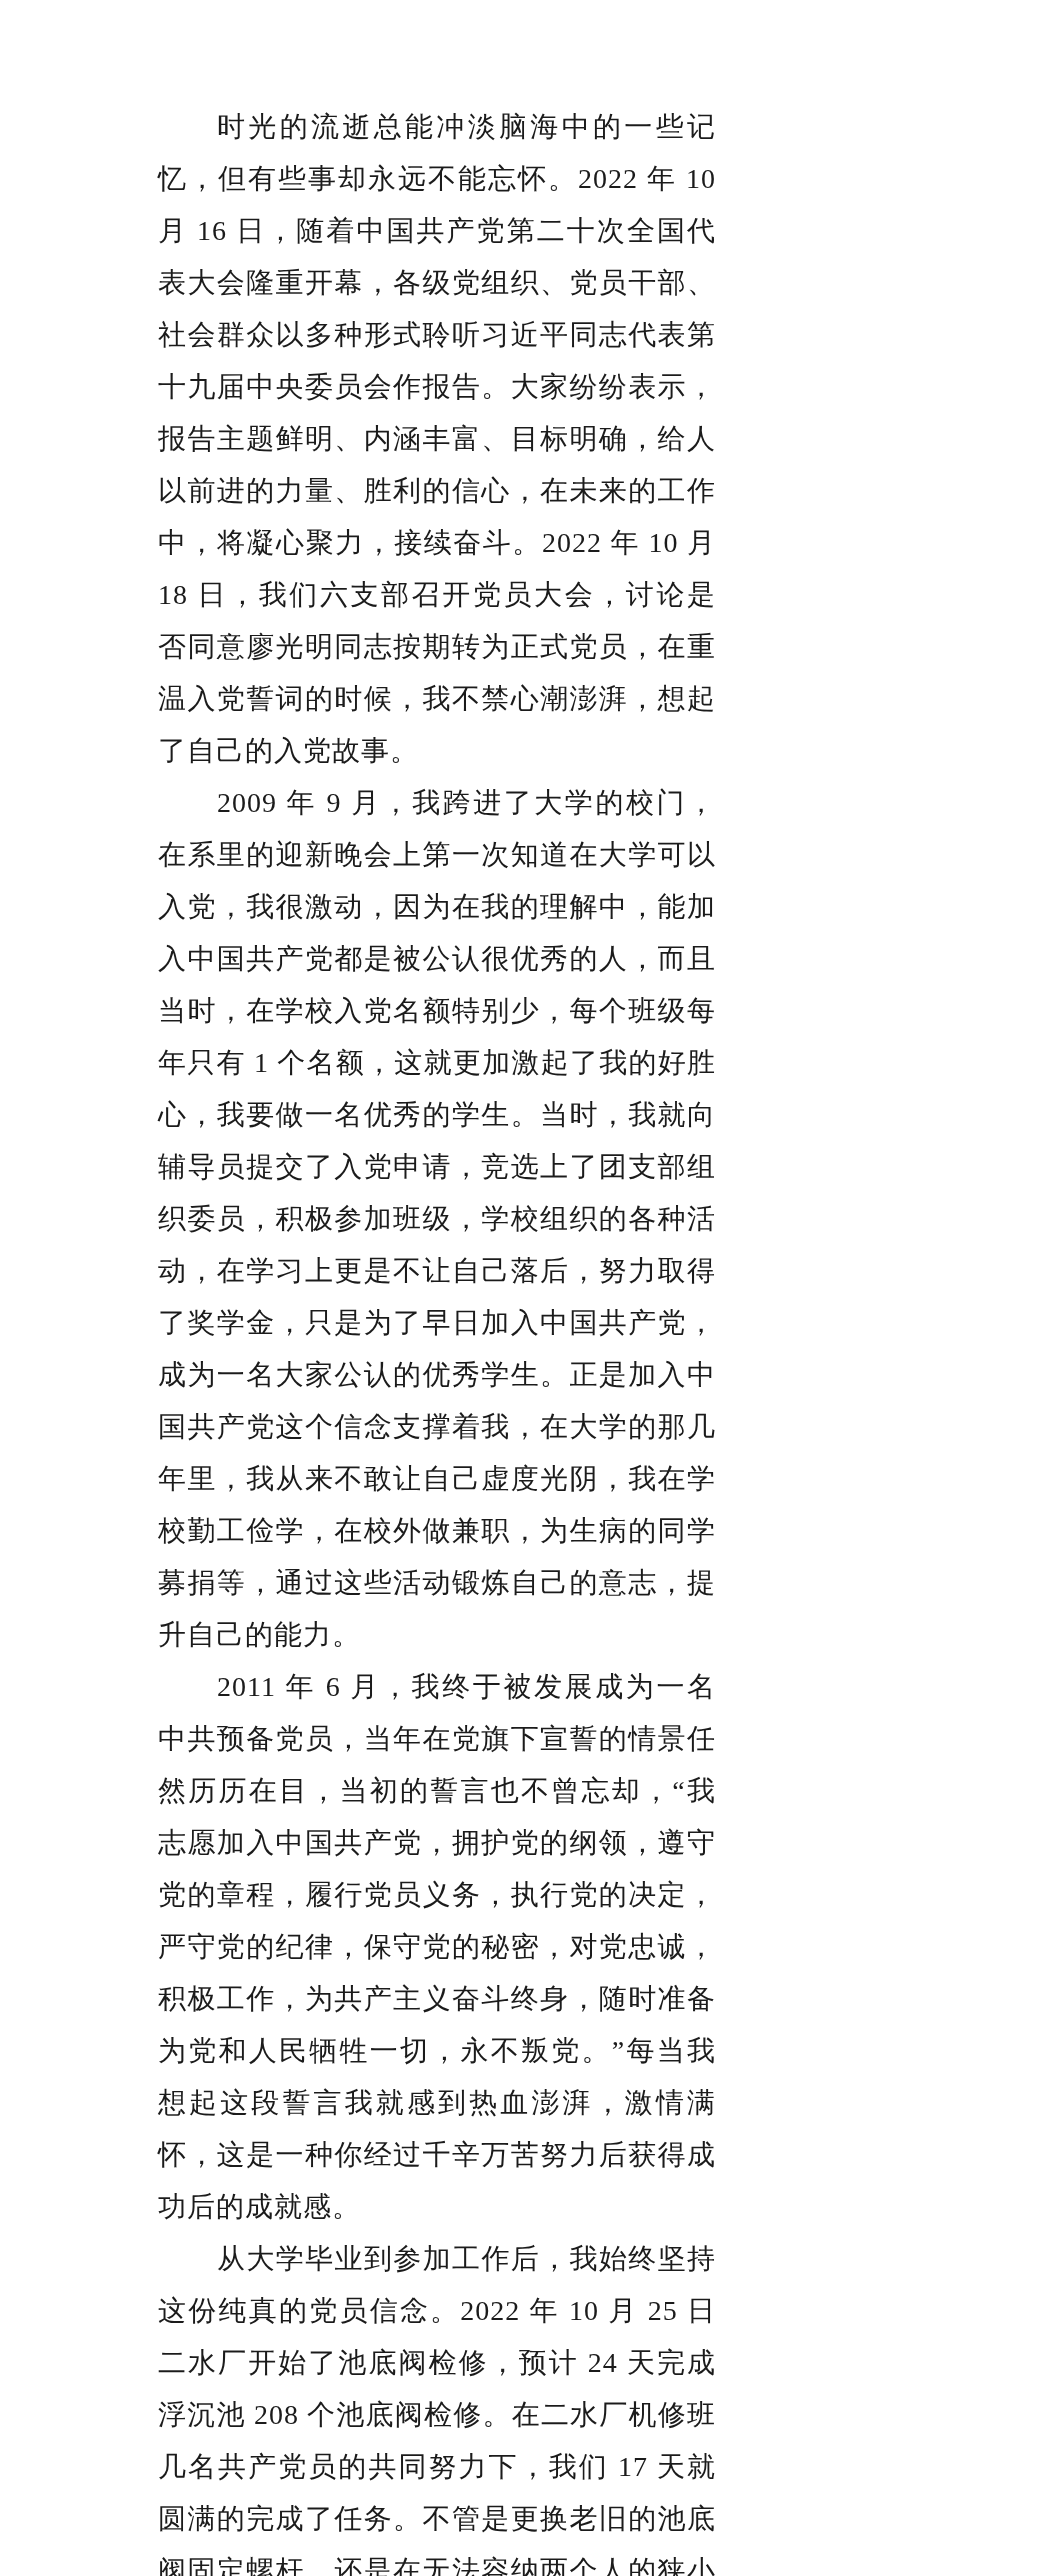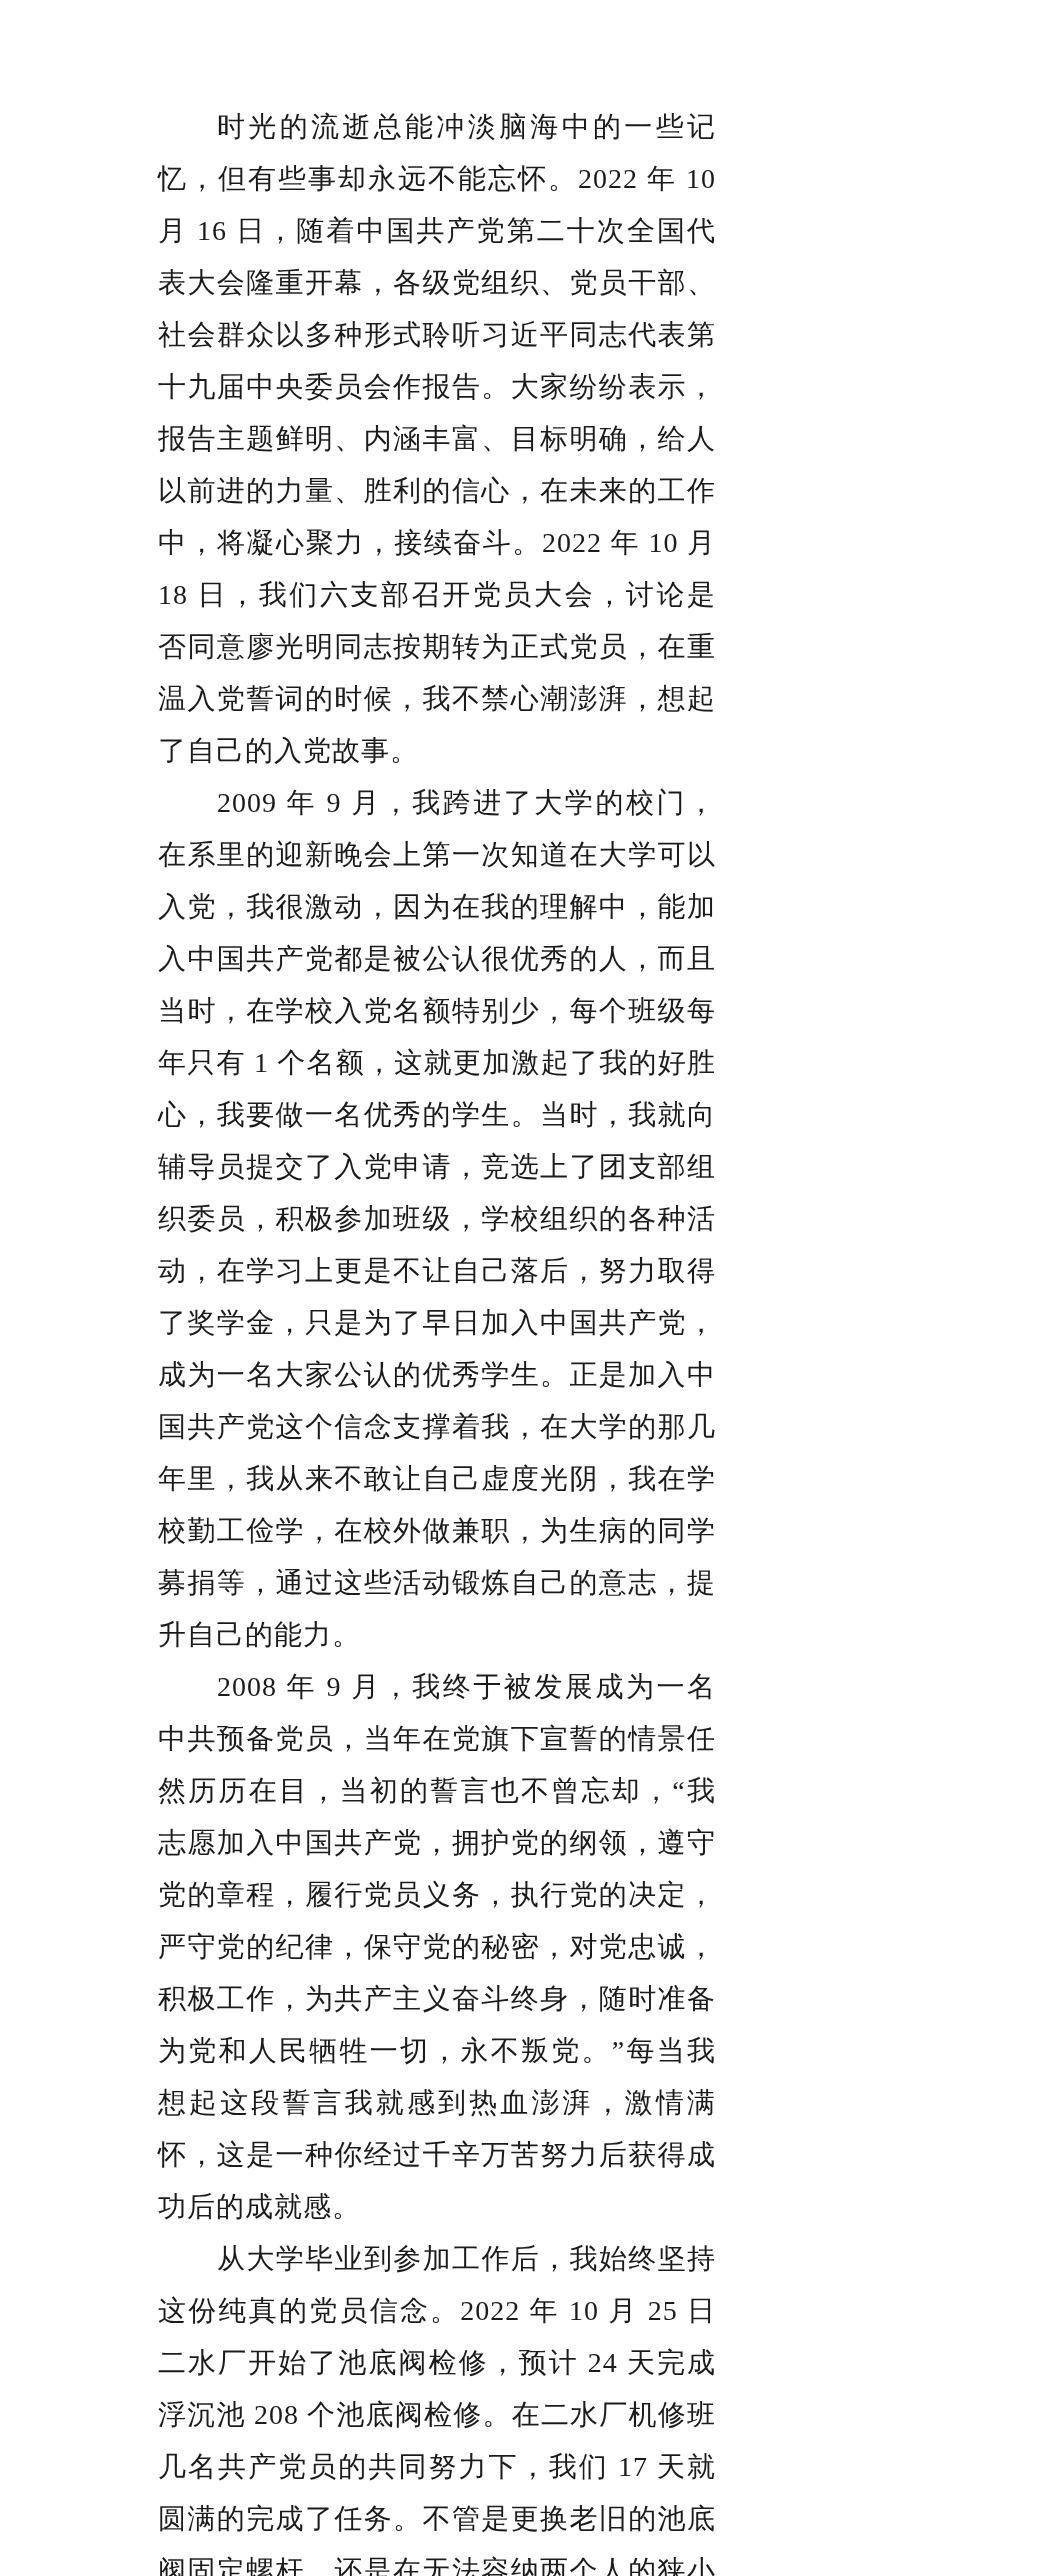--- a/index.html
+++ b/index.html
@@ -45,18 +45,18 @@
       white-space: nowrap;
     }
   </style>
 </head>
 <body>
 
 <main class="page">
   <article class="doc">
     <p class="para">时光的流逝总能冲淡脑海中的一些记忆，但有些事却永远不能忘怀。2022 年 10 月 16 日，随着中国共产党第二十次全国代表大会隆重开幕，各级党组织、党员干部、社会群众以多种形式聆听习近平同志代表第十九届中央委员会作报告。大家纷纷表示，报告主题鲜明、内涵丰富、目标明确，给人以前进的力量、胜利的信心，在未来的工作中，将凝心聚力，接续奋斗。2022 年 10 月 18 日，我们六支部召开党员大会，讨论是否同意廖光明同志按期转为正式党员，在重温入党誓词的时候，我不禁心潮澎湃，想起了自己的入党故事。</p>
     <p class="para">2009 年 9 月，我跨进了大学的校门，在系里的迎新晚会上第一次知道在大学可以入党，我很激动，因为在我的理解中，能加入中国共产党都是被公认很优秀的人，而且当时，在学校入党名额特别少，每个班级每年只有 1 个名额，这就更加激起了我的好胜心，我要做一名优秀的学生。当时，我就向辅导员提交了入党申请，竞选上了团支部组织委员，积极参加班级，学校组织的各种活动，在学习上更是不让自己落后，努力取得了奖学金，只是为了早日加入中国共产党，成为一名大家公认的优秀学生。正是加入中国共产党这个信念支撑着我，在大学的那几年里，我从来不敢让自己虚度光阴，我在学校勤工俭学，在校外做兼职，为生病的同学募捐等，通过这些活动锻炼自己的意志，提升自己的能力。</p>
-    <p class="para">2008 年 9 月，我终于被发展成为一名中共预备党员，当年在党旗下宣誓的情景任然历历在目，当初的誓言也不曾忘却，“我志愿加入中国共产党，拥护党的纲领，遵守党的章程，履行党员义务，执行党的决定，严守党的纪律，保守党的秘密，对党忠诚，积极工作，为共产主义奋斗终身，随时准备为党和人民牺牲一切，永不叛党。”每当我想起这段誓言我就感到热血澎湃，激情满怀，这是一种你经过千辛万苦努力后获得成功后的成就感。</p>
+    <p class="para">2011 年 6 月，我终于被发展成为一名中共预备党员，当年在党旗下宣誓的情景任然历历在目，当初的誓言也不曾忘却，“我志愿加入中国共产党，拥护党的纲领，遵守党的章程，履行党员义务，执行党的决定，严守党的纪律，保守党的秘密，对党忠诚，积极工作，为共产主义奋斗终身，随时准备为党和人民牺牲一切，永不叛党。”每当我想起这段誓言我就感到热血澎湃，激情满怀，这是一种你经过千辛万苦努力后获得成功后的成就感。</p>
     <p class="para">从大学毕业到参加工作后，我始终坚持这份纯真的党员信念。2022 年 10 月 25 日二水厂开始了池底阀检修，预计 24 天完成浮沉池 208 个池底阀检修。在二水厂机修班几名共产党员的共同努力下，我们 17 天就圆满的完成了任务。不管是更换老旧的池底阀固定螺杆、还是在无法容纳两个人的狭小空间内作业、还是在腰酸背痛的身体条件下还要坚持做好自己的工作等，我们都在为了工作而坚持。就是这样几个默默无闻的共产党员，不忘初心，砥砺前行，用自己的实际行动，诠释了入党时的初心--对党忠诚，积极工作。</p>
     <p class="signature">（第六党支部 陈鹏）</p>
   </article>
 </main>
 
 
 </body></html>

